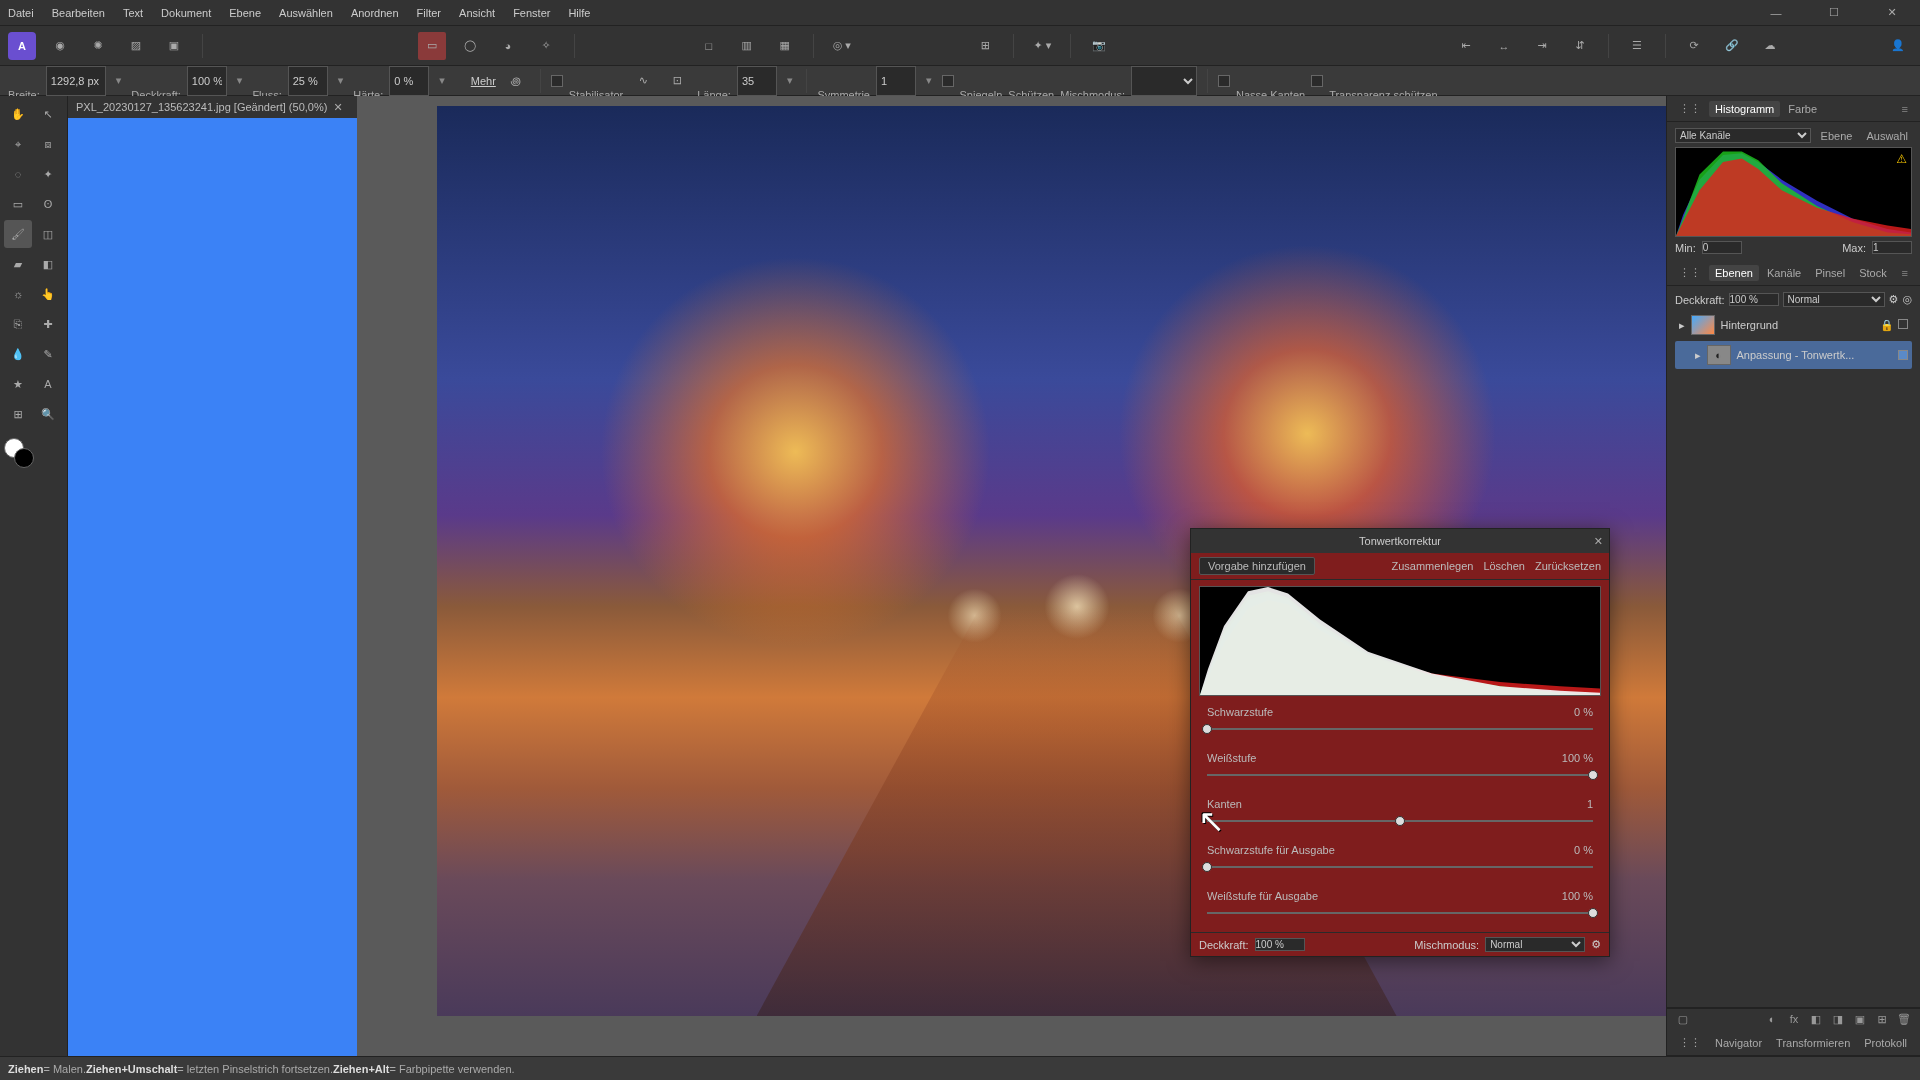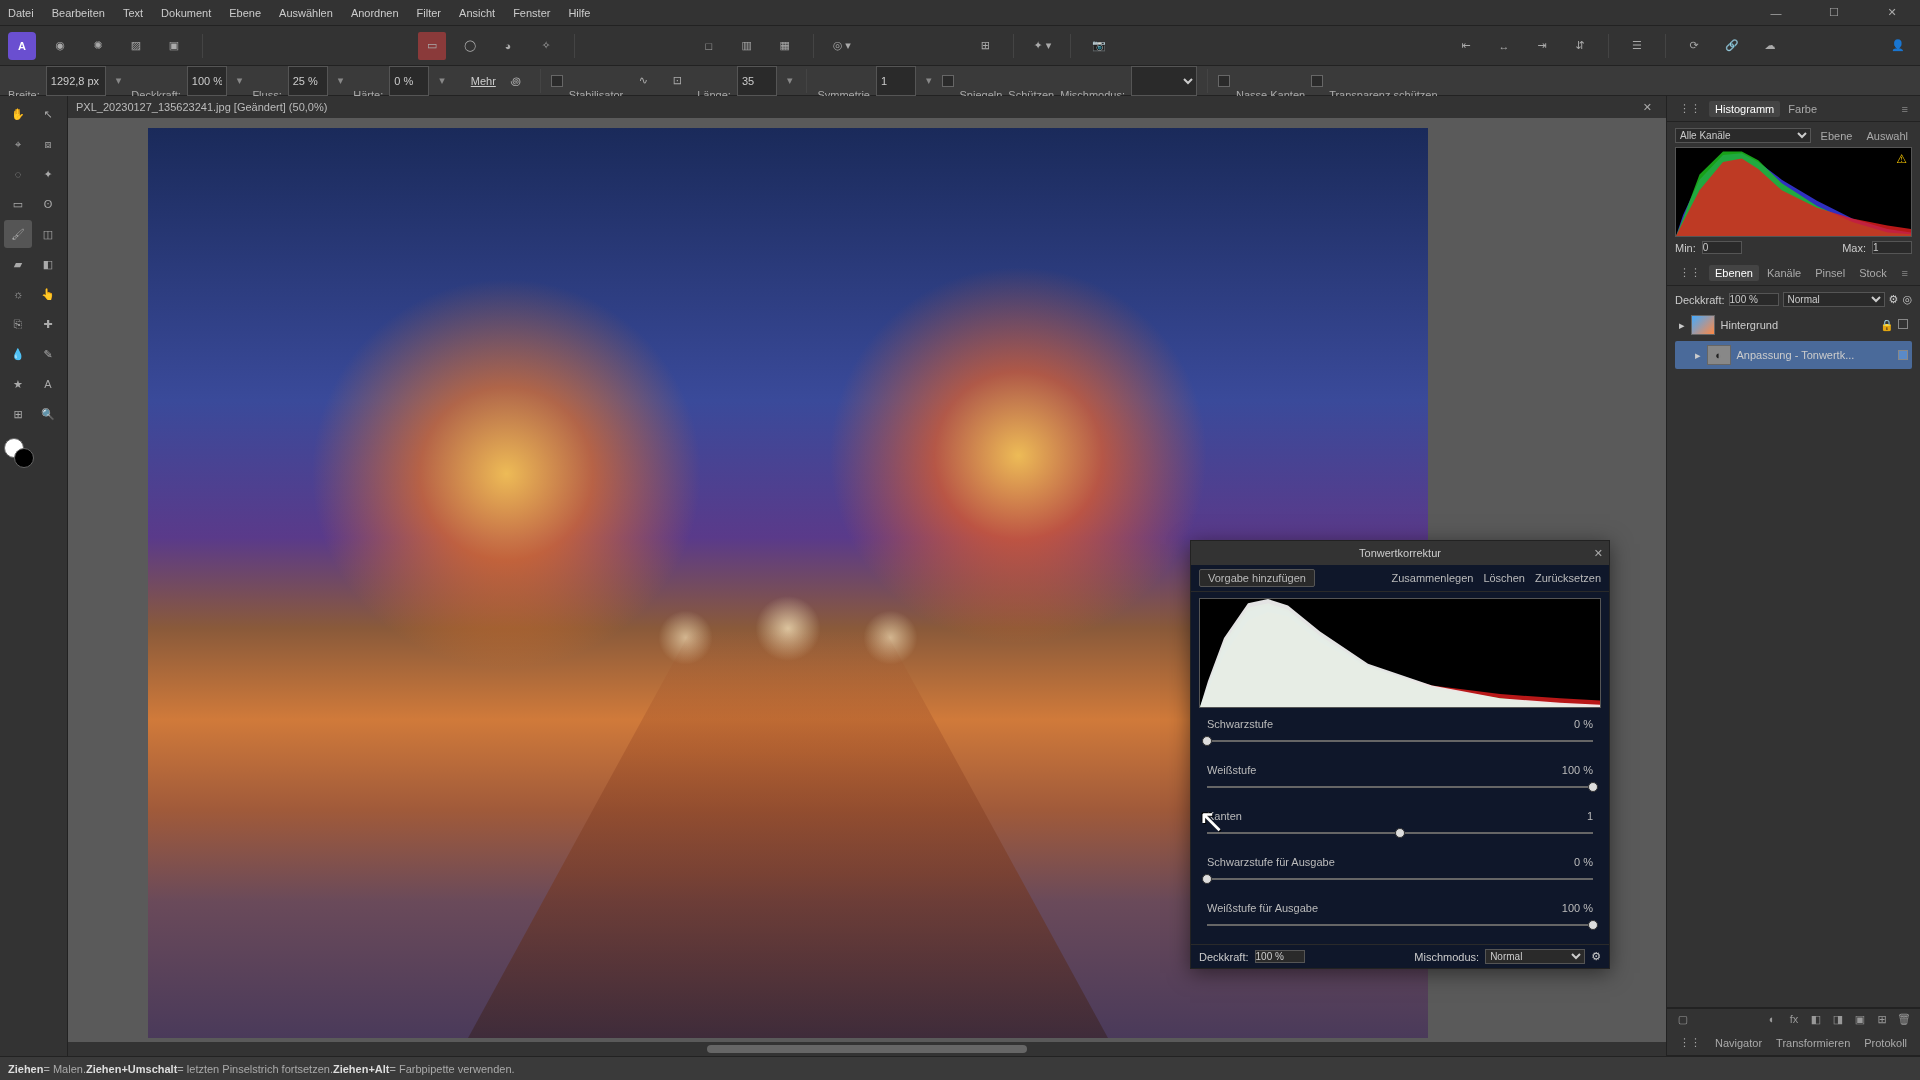--- a/index.html
+++ b/index.html
@@ -16,21 +16,21 @@
 .toolbar2 label { color: #aaa; margin-top: 28px; }
 .toolbar2 input, .toolbar2 select { background: #2a2a2a; border: 1px solid #555; color: #ccc; padding: 14px 4px; font-size: 11px; height: 18px; }
 .toolbar2 .num { width: 60px; }
 .toolbar2 .small { width: 40px; }
 .toolbar2 .chev { color: #888; padding: 0 4px; }
 .toolbar2 .check { width: 12px; height: 12px; background: #2a2a2a; border: 1px solid #666; }
 .workspace { display: flex; height: calc(100% - 26px - 40px - 30px - 24px); position: relative; }
 .left-tools { width: 68px; background: #333; border-right: 1px solid #222; padding: 4px; display: flex; flex-wrap: wrap; gap: 2px; align-content: flex-start; }
 .left-tools .lt { width: 28px; height: 28px; display: flex; align-items: center; justify-content: center; color: #aaa; border-radius: 3px; cursor: default; }
 .left-tools .lt.active { background: #555; }
-.canvas-area { flex: 1; background: #3b82f6; display: flex; flex-direction: column; position: relative; }
+.canvas-area { flex: 1; background: #3b82f6; display: flex; flex-direction: row; position: relative; }
 .doc-tab { height: 22px; background: #333; display: flex; align-items: center; padding: 0 8px; color: #bbb; font-size: 11px; }
 .doc-tab .close { margin-left: auto; color: #aaa; padding: 0 6px; }
 .canvas-inner { flex: 1; position: relative; overflow: hidden; background: #5a5a5a; }
 .painting { position: absolute; left: 80px; top: 10px; width: 1280px; height: 910px; background: linear-gradient(180deg,#1a2a5a 0%,#2a3a7a 15%,#3a4a9a 30%,#5a3a8a 45%,#8a5a3a 55%,#d07a3a 65%,#a05a3a 75%,#6a4a5a 85%,#4a3a5a 100%); }
 .painting::before { content:""; position:absolute; inset:0; background: radial-gradient(circle at 28% 38%, rgba(255,200,80,.9) 0, rgba(255,120,20,.6) 8%, transparent 18%), radial-gradient(circle at 68% 36%, rgba(255,200,80,.9) 0, rgba(255,100,20,.6) 8%, transparent 18%), radial-gradient(circle at 50% 55%, rgba(255,240,200,.7) 0, transparent 4%), radial-gradient(circle at 42% 56%, rgba(255,240,200,.6) 0, transparent 3%), radial-gradient(circle at 58% 56%, rgba(255,240,200,.6) 0, transparent 3%); }
 .painting::after { content:""; position:absolute; left:25%; right:25%; bottom:0; top:55%; background: linear-gradient(180deg, rgba(200,160,120,0) 0%, rgba(160,80,40,.5) 30%, rgba(120,60,40,.7) 60%, rgba(60,40,50,.8) 100%); clip-path: polygon(35% 0, 65% 0, 100% 100%, 0 100%); }
 .scroll-h { height: 14px; background: #333; display: flex; align-items: center; }
 .scroll-h .thumb { height: 8px; background: #666; border-radius: 4px; margin-left: 40%; width: 20%; }
 .right-panels { width: 254px; background: #333; border-left: 1px solid #222; display: flex; flex-direction: column; font-size: 11px; }
 .panel-tabs { display: flex; align-items: center; gap: 2px; padding: 4px 6px; border-bottom: 1px solid #222; }
@@ -54,21 +54,21 @@
 .layer.sel { background: #4a6a9a; }
 .layer .thumb { width: 24px; height: 20px; background: linear-gradient(135deg,#4af,#f84); border:1px solid #666; }
 .layer .thumb.adj { background: #888; display:flex; align-items:center; justify-content:center; color:#222; }
 .layer .ctrls { margin-left: auto; display: flex; gap: 4px; color: #999; }
 .layer .chk { width:10px; height:10px; border:1px solid #888; }
 .bottom-panels { border-top: 1px solid #222; }
 .status { height: 24px; background: #3a3a3a; display: flex; align-items: center; padding: 0 8px; color: #aaa; font-size: 11px; border-top: 1px solid #222; }
 .status .st-b { color: #ddd; font-weight: bold; }
 
 
-.dialog { position: absolute; left: 1190px; top: 540px; width: 420px; background: #0f172a; border: 1px solid #222; box-shadow: 0 4px 20px rgba(0,0,0,.5); font-size: 11px; }
+.dialog { position: absolute; left: 1190px; top: 528px; width: 420px; background: #7f1d1d; border: 1px solid #222; box-shadow: 0 4px 20px rgba(0,0,0,.5); font-size: 11px; }
 .dlg-title { height: 24px; background: #333; display: flex; align-items: center; justify-content: center; color: #ccc; position: relative; }
 .dlg-title .close { position: absolute; right: 6px; color: #aaa; }
 .dlg-bar { display: flex; align-items: center; padding: 4px 8px; gap: 10px; border-bottom: 1px solid #2a2a2a; }
 .dlg-bar .preset { background: #2a2a2a; border: 1px solid #555; padding: 2px 8px; border-radius: 2px; }
 .dlg-bar .spacer { flex: 1; }
 .dlg-bar span { color: #bbb; }
 .dlg-hist { margin: 6px 8px; height: 110px; background: #000; border: 1px solid #555; position: relative; overflow: hidden; }
 .dlg-selects { display: flex; gap: 8px; padding: 4px 8px; }
 .dlg-selects select { background: #2a2a2a; border: 1px solid #555; color: #ccc; font-size: 10px; }
 .dlg-field { padding: 4px 16px; }

